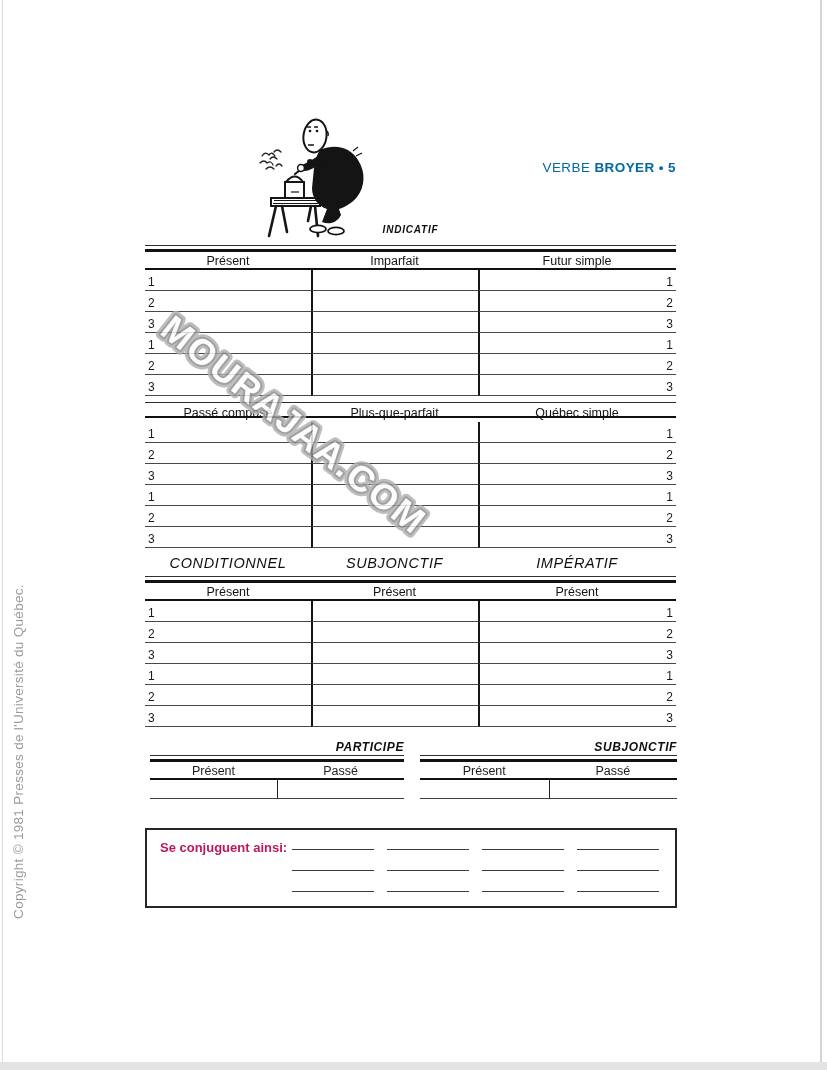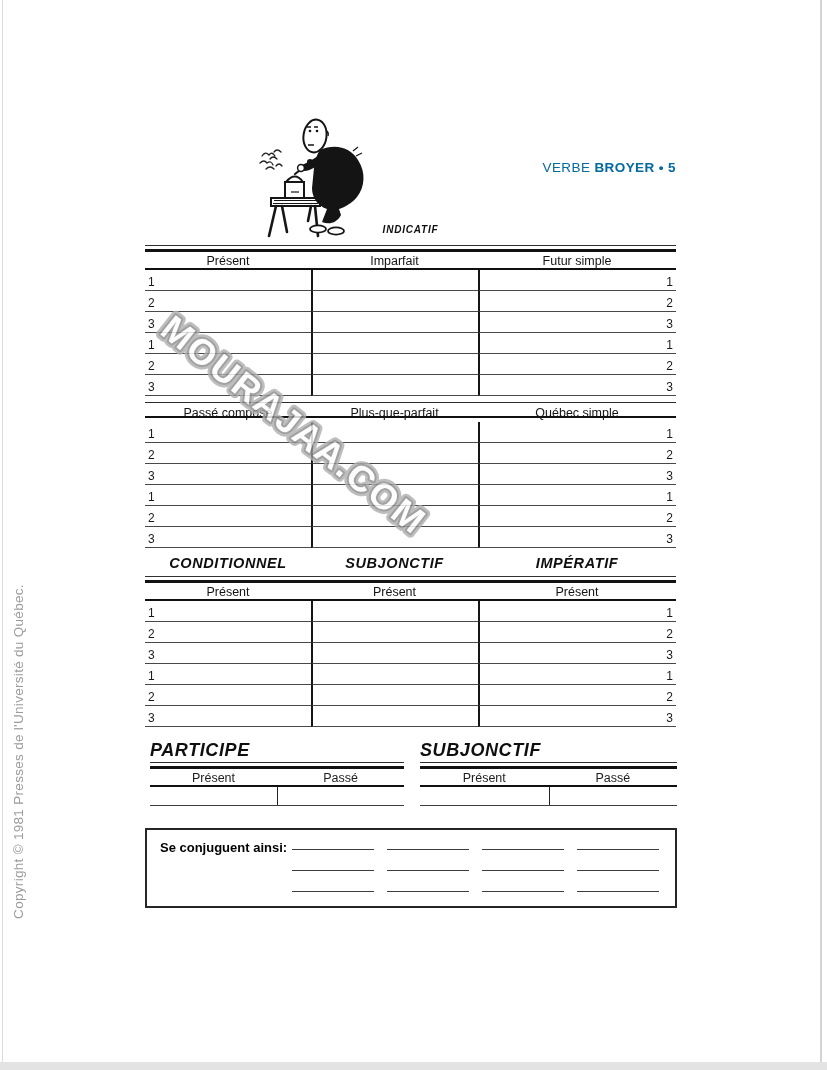--- a/index.html
+++ b/index.html
@@ -50,37 +50,37 @@
   #ind-rows1  { top:270px; }
   #ind-rows2  { top:422px; }
   #moods-rows { top:601px; }
   .crow { display:grid; grid-template-columns:166px 167px 198px; height:21px; }
   .crow .cell { position:relative; border-bottom:1.4px solid #484848; }
   .crow .c2, .crow .c3 { border-left:2px solid #161616; }
   .num { position:absolute; bottom:1px; font-size:12px; color:#191919; }
   .num-l { left:3px; } .num-r { right:3px; }
 
   #moods-titles { position:absolute; left:145px; width:531px; top:555px;
-                  font-size:14.5px; font-style:italic; font-weight:bold; color:#0f0f0f; letter-spacing:.6px; }
+                  font-size:14.5px; font-style:italic; font-weight:normal; color:#0f0f0f; letter-spacing:.6px; }
   #moods-titles .tc { text-align:center; }
 
   
   .mini-block { position:absolute; top:740px; }
   #participe { left:150px; width:254px; }
   #infinitif { left:420px; width:257px; }
-  .mini-title { text-align:left; font-size:18px; font-weight:bold; font-style:italic; color:#0f0f0f; letter-spacing:.6px; }
+  .mini-title { text-align:right; font-size:12px; font-weight:bold; font-style:italic; color:#0f0f0f; letter-spacing:.6px; }
   .mini-rule  { height:7px; border-top:1.2px solid #2f2f2f; border-bottom:3px solid #121212; margin-top:1px; }
   .mini-head  { display:grid; grid-template-columns:1fr 1fr; font-size:12.5px; height:18px; border-bottom:2.5px solid #101010; }
   .mini-head .hc { text-align:center; padding-top:2px; }
   .mini-row { height:19px; border-bottom:1.5px solid #3f3f3f; display:grid; grid-template-columns:1fr 1fr; }
   .mini-row .half2 { border-left:1.5px solid #222; }
 
   
   #footer-box { position:absolute; left:145px; top:828px; width:532px; height:80px; border:2px solid #262626; }
-  .fb-label { position:absolute; left:13px; top:10px; font-weight:bold; font-size:13px; color:#000000; }
+  .fb-label { position:absolute; left:13px; top:10px; font-weight:bold; font-size:13px; color:#be185d; }
   .fb-grid  { position:absolute; left:145px; top:11px; display:grid;
               grid-template-columns:repeat(4,82px); column-gap:13px; row-gap:12px; }
   .fb-line  { height:9px; border-bottom:1.8px solid #3c3c3c; }
 
   .cartoon { position:absolute; left:252px; top:110px; width:150px; height:130px; }
 </style>
 </head>
 <body>
 
 <div class="page">

